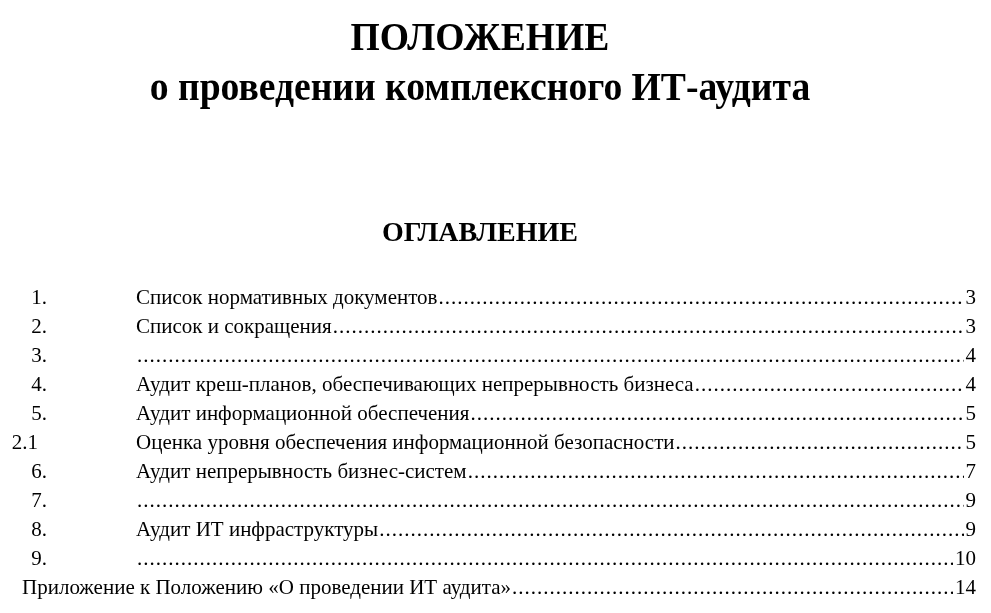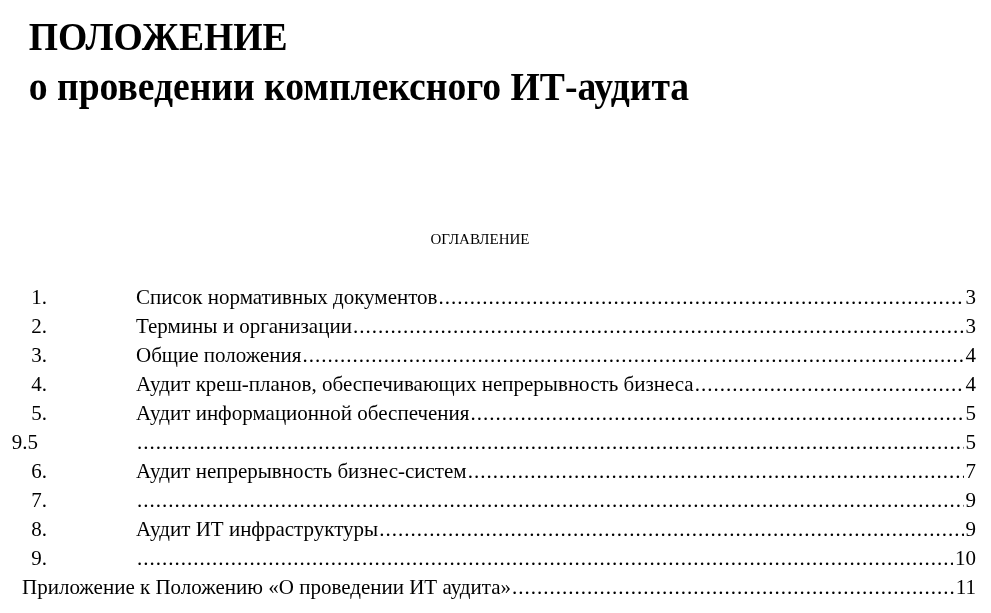--- a/index.html
+++ b/index.html
@@ -13,42 +13,43 @@
       position: relative;
       overflow: hidden;
       font-family: "Liberation Serif", "DejaVu Serif", serif;
       color: #000000;
     }
     .title-block {
       position: absolute;
       left: 0;
       top: 12px;
       width: 960px;
+      text-align: center;
     }
     .title-main {
       font-weight: bold;
       font-size: 40px;
       line-height: 50px;
       letter-spacing: 0px;
       transform: scaleX(0.94);
     }
     .title-sub {
       font-weight: bold;
       font-size: 40px;
       line-height: 50px;
       transform: scaleX(0.94);
     }
     .toc-heading {
       position: absolute;
       left: 0;
-      top: 226px;
+      top: 219px;
       width: 960px;
       text-align: center;
-      font-weight: normal;
-      font-size: 15px;
+      font-weight: bold;
+      font-size: 28px;
       line-height: 26px;
     }
     .toc {
       position: absolute;
       left: 0;
       top: 283px;
       width: 976px;
     }
     .toc-row {
       position: relative;
@@ -114,30 +115,29 @@
     <span class="toc-entry">
       <span class="toc-title">Список нормативных документов</span>
       <span class="toc-leader"></span>
       <span class="toc-page">3</span>
     </span>
   </div>
 
   <div class="toc-row">
     <span class="toc-num">2.</span>
     <span class="toc-entry">
-      <span class="toc-title">Термины и организации</span>
+      <span class="toc-title">Список и сокращения</span>
       <span class="toc-leader"></span>
       <span class="toc-page">3</span>
     </span>
   </div>
 
   <div class="toc-row">
     <span class="toc-num">3.</span>
     <span class="toc-entry">
-      <span class="toc-title">Общие положения</span>
       <span class="toc-leader"></span>
       <span class="toc-page">4</span>
     </span>
   </div>
 
   <div class="toc-row">
     <span class="toc-num">4.</span>
     <span class="toc-entry">
       <span class="toc-title">Аудит креш-планов, обеспечивающих непрерывность бизнеса</span>
       <span class="toc-leader"></span>
@@ -148,22 +148,23 @@
   <div class="toc-row">
     <span class="toc-num">5.</span>
     <span class="toc-entry">
       <span class="toc-title">Аудит информационной обеспечения</span>
       <span class="toc-leader"></span>
       <span class="toc-page">5</span>
     </span>
   </div>
 
   <div class="toc-row">
-    <span class="toc-num sub">9.5</span>
-    <span class="toc-entry">
+    <span class="toc-num sub">2.1</span>
+    <span class="toc-entry">
+      <span class="toc-title">Оценка уровня обеспечения информационной безопасности</span>
       <span class="toc-leader"></span>
       <span class="toc-page">5</span>
     </span>
   </div>
 
   <div class="toc-row">
     <span class="toc-num">6.</span>
     <span class="toc-entry">
       <span class="toc-title">Аудит непрерывность бизнес-систем</span>
       <span class="toc-leader"></span>
@@ -193,17 +194,17 @@
     <span class="toc-entry">
       <span class="toc-leader"></span>
       <span class="toc-page">10</span>
     </span>
   </div>
 
   <div class="toc-row">
     <span class="toc-entry full">
       <span class="toc-title">Приложение к Положению «О проведении ИТ аудита»</span>
       <span class="toc-leader"></span>
-      <span class="toc-page">11</span>
+      <span class="toc-page">14</span>
     </span>
   </div>
 
 </div>
 
 </body></html>

